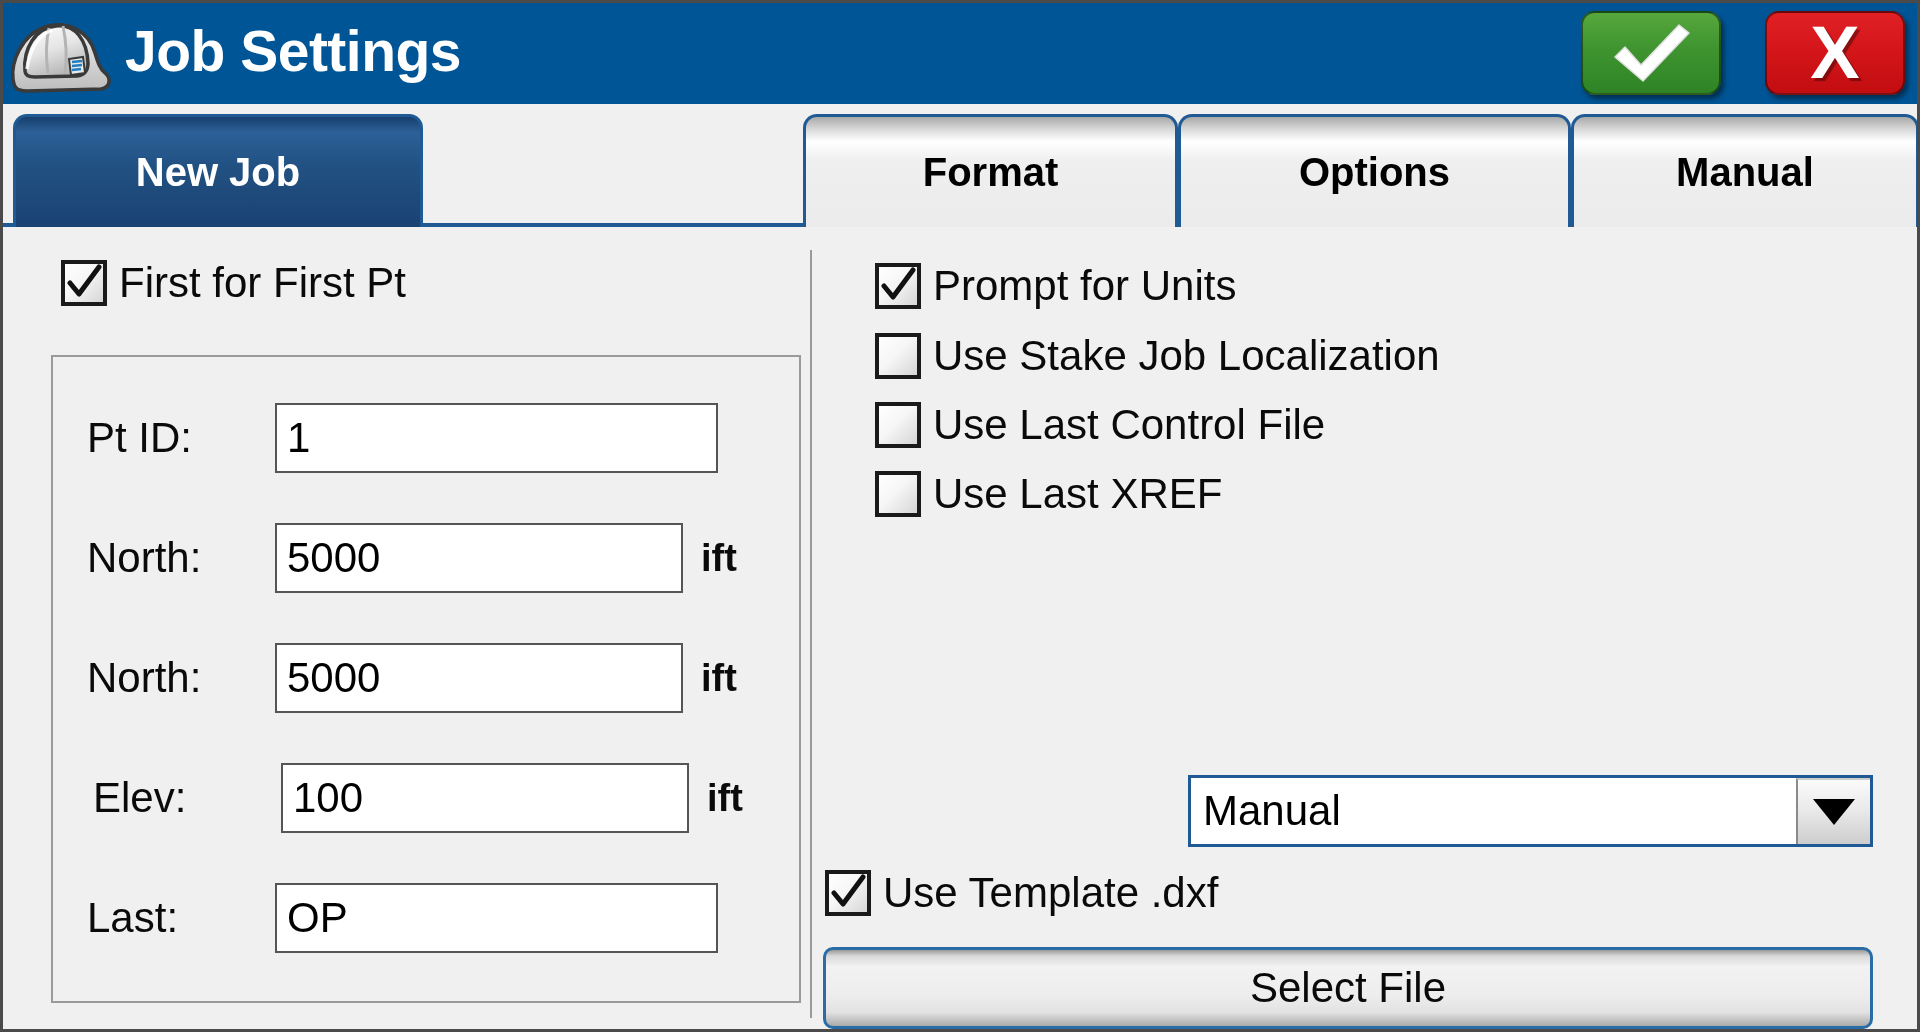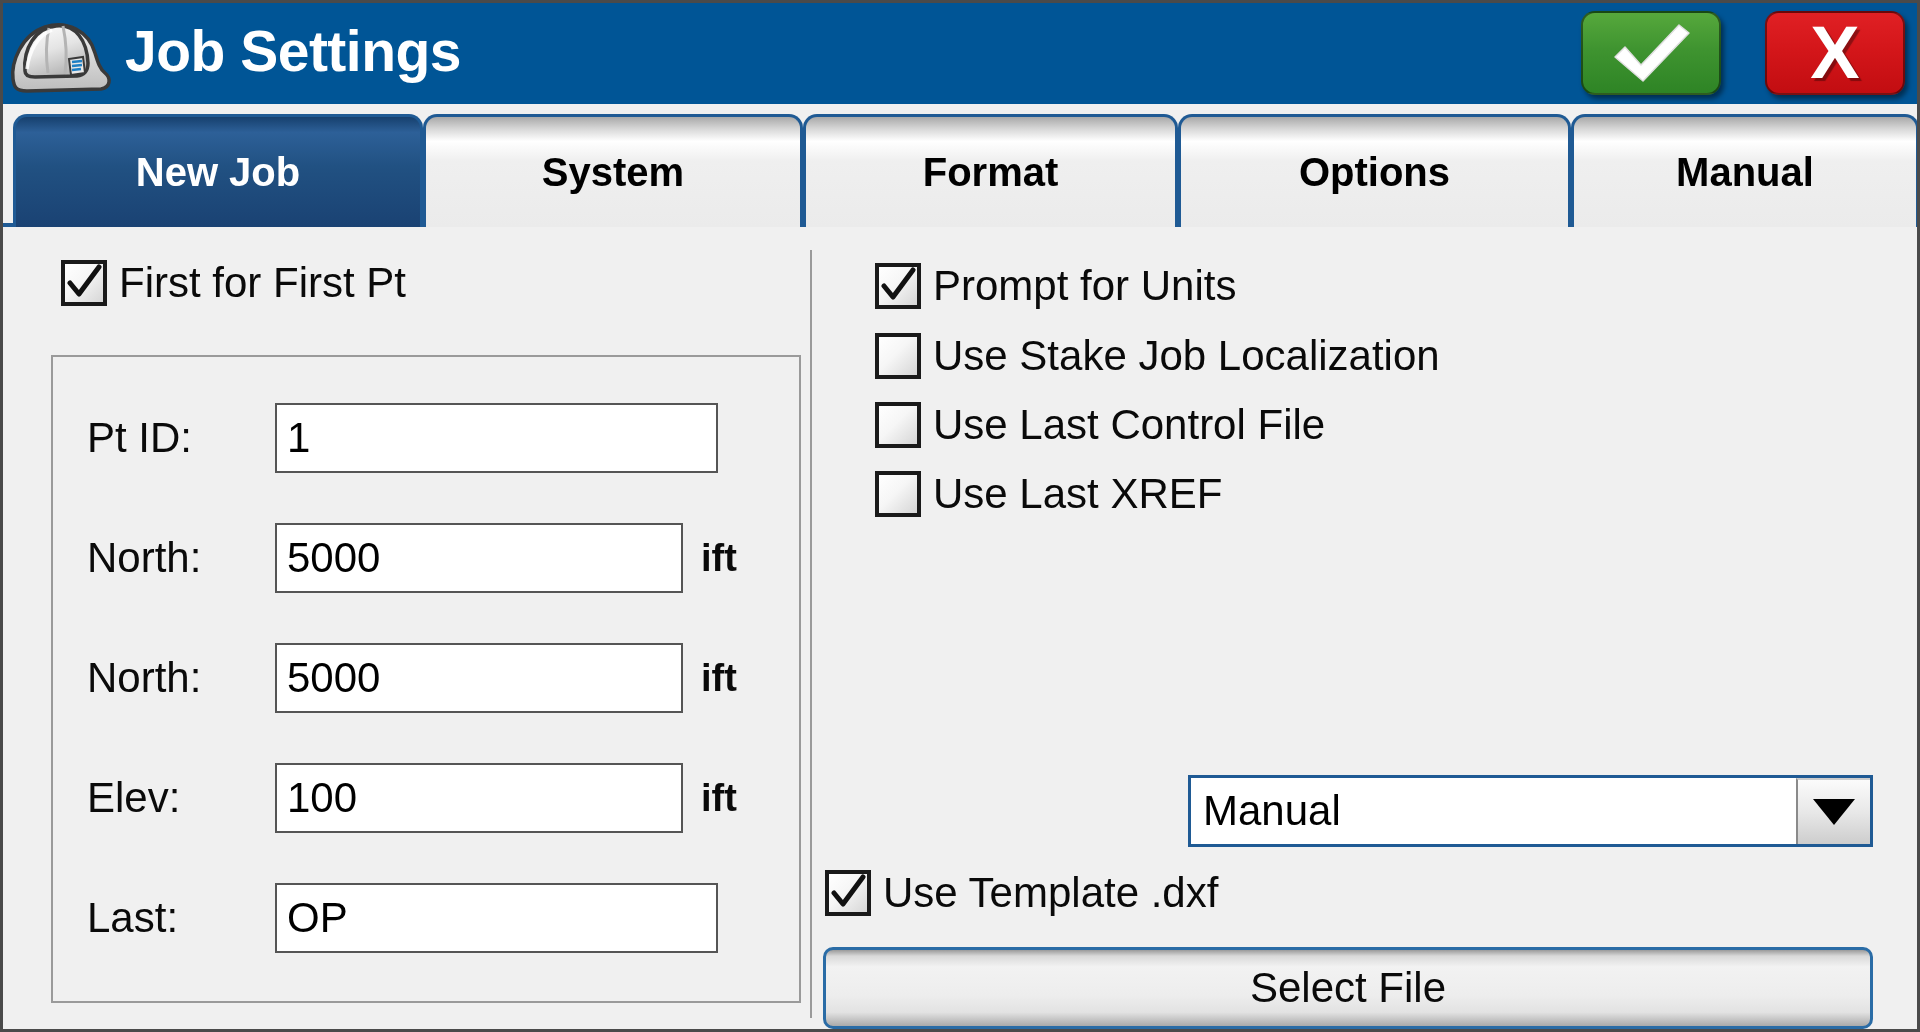--- a/index.html
+++ b/index.html
@@ -305,23 +305,20 @@
 
     <div class="tb-btn tb-cancel">
       <div class="glyph-x">X</div>
     </div>
   </div>
 
   <div class="tabstrip">
     <div class="tab active" style="left:10px;  width:410px;">
       <span class="tab-label">New Job</span>
     </div>
-    <div class="tab inactive" style="left:420px; width:380px;">
-      <span class="tab-label">System</span>
-    </div>
     <div class="tab inactive" style="left:800px; width:375px;">
       <span class="tab-label">Format</span>
     </div>
     <div class="tab inactive" style="left:1175px; width:393px;">
       <span class="tab-label">Options</span>
     </div>
     <div class="tab inactive" style="left:1568px; width:348px;">
       <span class="tab-label">Manual</span>
     </div>
   </div>
@@ -351,21 +348,21 @@
         <span class="finput" style="left:222px; width:408px;">5000</span>
         <span class="unit" style="left:648px; top:18px;">ift</span>
       </div>
 
       <div class="frow" style="top:282px;">
         <span class="flabel">North:</span>
         <span class="finput" style="left:222px; width:408px;">5000</span>
         <span class="unit" style="left:648px; top:18px;">ift</span>
       </div>
 
-      <div class="frow" style="top:402px;">
+      <div class="frow" style="top:402px;margin-left:6px;">
         <span class="flabel">Elev:</span>
         <span class="finput" style="left:222px; width:408px;">100</span>
         <span class="unit" style="left:648px; top:18px;">ift</span>
       </div>
 
       <div class="frow" style="top:522px;">
         <span class="flabel">Last:</span>
         <span class="finput" style="left:222px; width:443px;">OP</span>
       </div>
 

